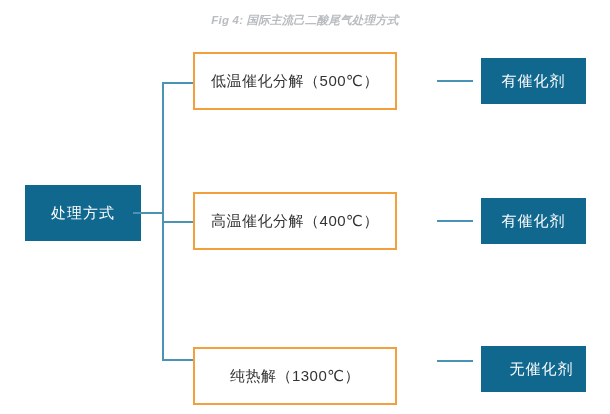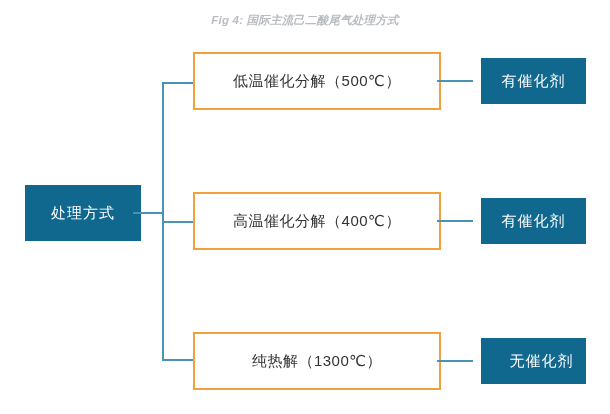--- a/index.html
+++ b/index.html
@@ -113,38 +113,38 @@
     background: #ffffff;
     border: 2px solid #f2a03c;
     color: #333333;
     display: flex;
     align-items: center;
     justify-content: center;
     font-size: 15px;
     letter-spacing: 0.5px;
     box-sizing: border-box;
     left: 193px;
-    width: 248px;
+    width: 204px;
     height: 58px;
   }
   #mid-0 { top: 52px; }
   #mid-1 { top: 192px; }
-  #mid-2 { top: 332px; }
+  #mid-2 { top: 347px; }
 
   
   .node-right {
     left: 473px;
     width: 105px;
     height: 46px;
     font-size: 15px;
     letter-spacing: 1px;
   }
   #right-0 { top: 58px; }
   #right-1 { top: 198px; }
-  #right-2 { top: 338px; padding-left: 16px; }
+  #right-2 { top: 346px; padding-left: 16px; }
 </style>
 </head>
 <body>
 
 <div id="page">
 
   <div id="fig-title">Fig 4: 国际主流己二酸尾气处理方式</div>
 
 
   <div id="root-node" class="node-dark">处理方式</div>

